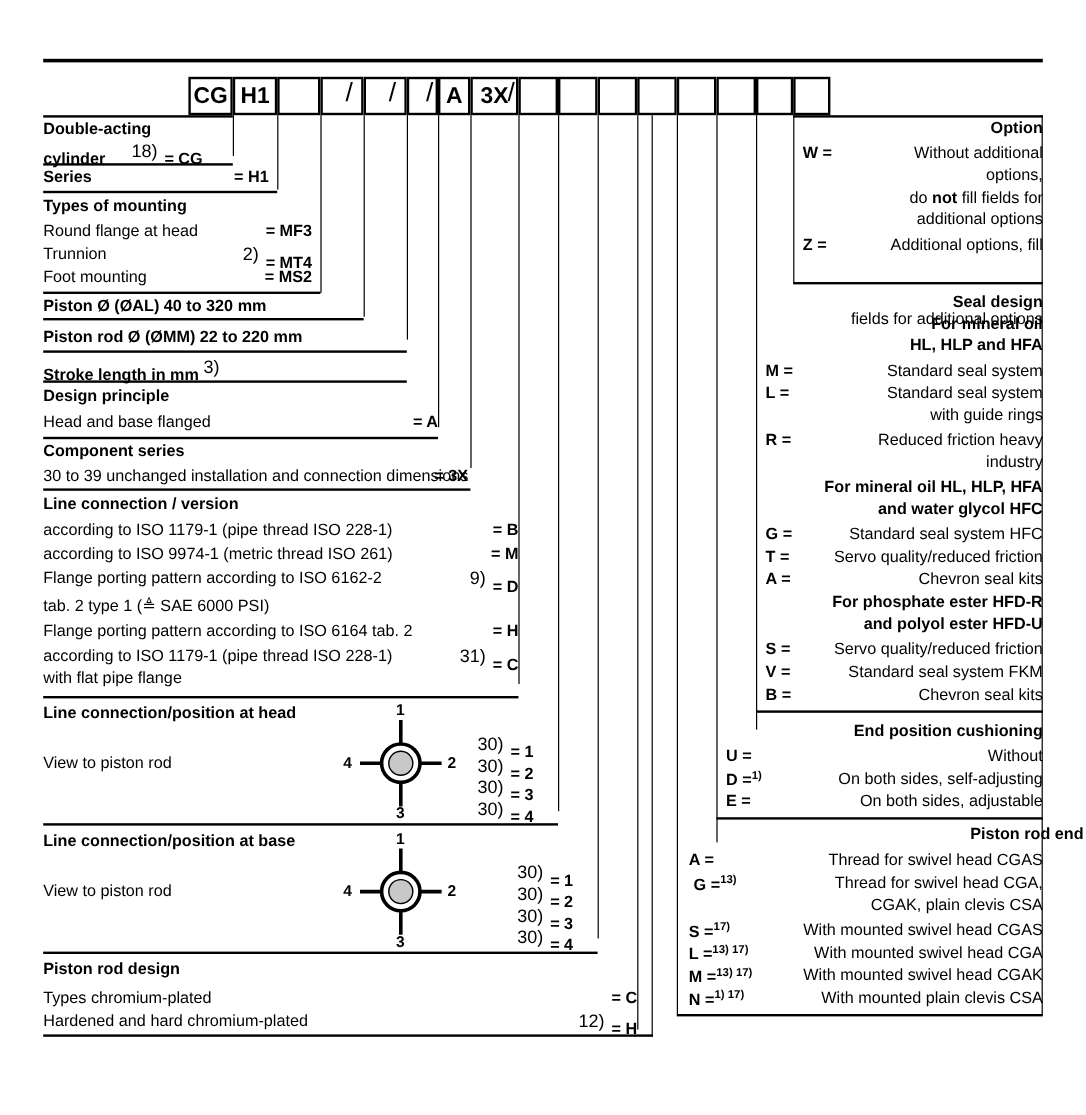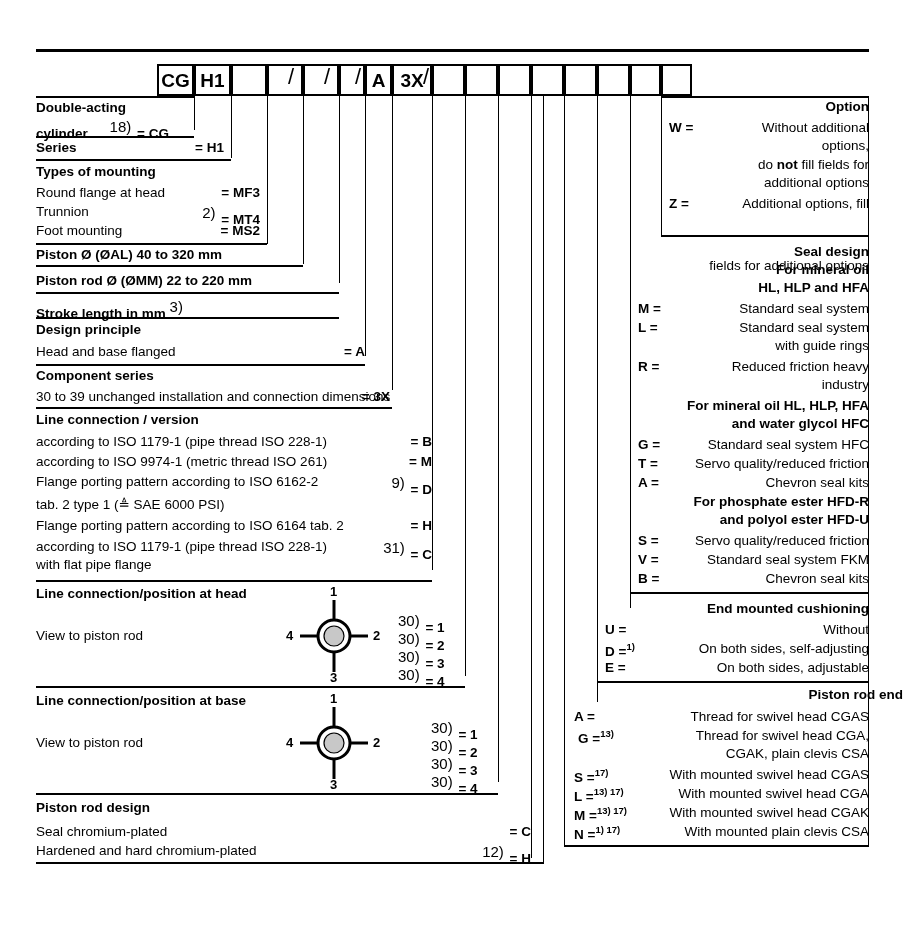--- a/index.html
+++ b/index.html
@@ -328,21 +328,21 @@
       <span style="margin-left:2px;">= 3</span>
     </div>
     <div class="rcode" style="left:431px;top:773px;width:34px;">
       <span class="sup">30)</span>
       <span style="margin-left:2px;">= 4</span>
     </div>
 
     <div class="hline2" style="left:36px;top:793px;width:462px;"></div>
 
     <div class="lrow lhead" style="left:36px;top:800px;">Piston rod design</div>
-    <div class="lrow" style="left:36px;top:824px;">Seal chromium-plated</div>
+    <div class="lrow" style="left:36px;top:824px;">Types chromium-plated</div>
     <div class="rcode" style="left:460px;top:824px;width:71px;">= C</div>
     <div class="lrow" style="left:36px;top:843px;">Hardened and hard chromium-plated</div>
     <div class="rcode" style="left:450px;top:843px;width:81px;">
       <span class="sup">12)</span>
       <span style="margin-left:2px;">= H</span>
     </div>
     <div class="hline2" style="left:36px;top:862px;width:508px;"></div>
     <div class="vline" style="left:543px;top:96px;height:768px;"></div>
   </div>
 
@@ -396,21 +396,21 @@
     <div class="rtext" style="left:660px;top:533px;width:209px;">Servo quality/reduced friction</div>
 
     <div class="rkey" style="left:638px;top:552px;">V =</div>
     <div class="rtext" style="left:668px;top:552px;width:201px;">Standard seal system FKM</div>
 
     <div class="rkey" style="left:638px;top:571px;">B =</div>
     <div class="rtext" style="left:668px;top:571px;width:201px;">Chevron seal kits</div>
 
     <div class="hline2" style="left:630px;top:592px;width:239px;"></div>
 
-    <div class="rhead" style="left:597px;top:601px;width:272px;">End mounted cushioning</div>
+    <div class="rhead" style="left:597px;top:601px;width:272px;">End position cushioning</div>
     <div class="rkey" style="left:605px;top:622px;">U =</div>
     <div class="rtext" style="left:650px;top:622px;width:219px;">Without</div>
     <div class="rkey" style="left:605px;top:641px;">
       <span>D =</span><span class="supb">1)</span>
     </div>
     <div class="rtext" style="left:650px;top:641px;width:219px;">On both sides, self-adjusting</div>
     <div class="rkey" style="left:605px;top:660px;">E =</div>
     <div class="rtext" style="left:650px;top:660px;width:219px;">On both sides, adjustable</div>
     <div class="hline2" style="left:597px;top:681px;width:272px;"></div>
 

